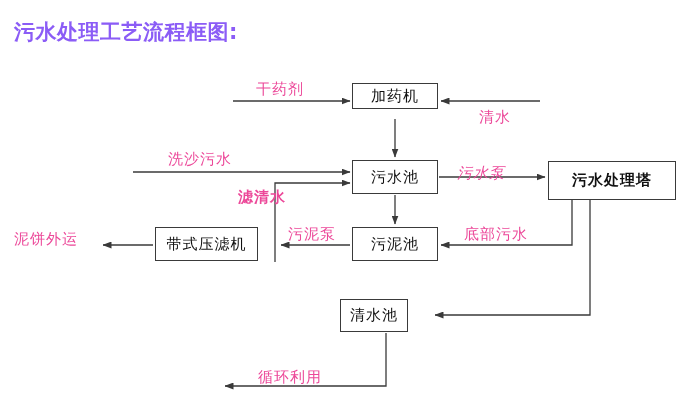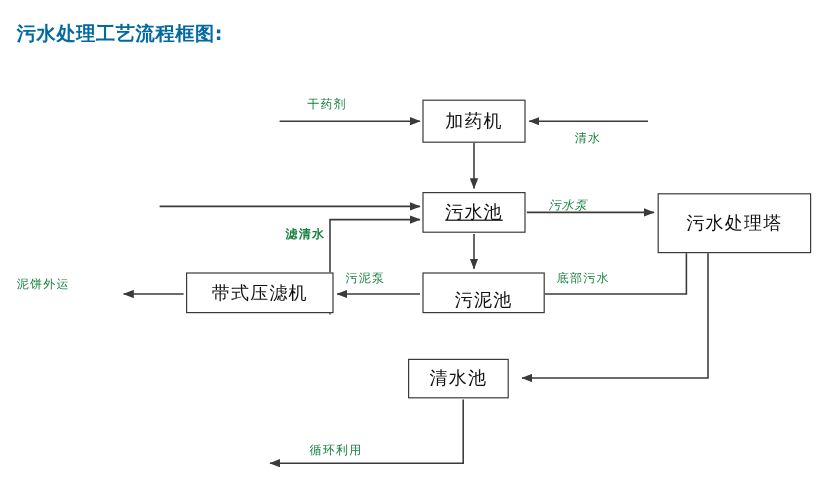--- a/index.html
+++ b/index.html
@@ -12,44 +12,44 @@
     width: 700px;
     height: 420px;
     background: #ffffff;
     overflow: hidden;
     font-family: "DejaVu Sans", "Liberation Sans", sans-serif;
   }
   #title {
     position: absolute;
     left: 14px;
     top: 18px;
-    font-size: 16px;
+    font-size: 21px;
     font-weight: bold;
-    color: #0369a1;
+    color: #8b5cf6;
     letter-spacing: 0.5px;
     white-space: nowrap;
   }
   .node {
     position: absolute;
     box-sizing: border-box;
     border: 1.3px solid #3a3a3a;
     background: #ffffff;
     display: flex;
     align-items: center;
     justify-content: center;
     font-size: 15px;
     color: #111111;
     letter-spacing: 1px;
     white-space: nowrap;
     z-index: 3;
   }
   .edge-label {
     position: absolute;
-    font-size: 10px;
-    color: #15803d;
+    font-size: 15px;
+    color: #ec4899;
     letter-spacing: 1px;
     white-space: nowrap;
     background: transparent;
     z-index: 4;
   }
   #wires {
     position: absolute;
     left: 0;
     top: 0;
     width: 700px;
@@ -92,48 +92,49 @@
 
       <path d="M572,197 L572,245 L441,245" marker-end="url(#arrow)"></path>
 
       <path d="M590,197 L590,315 L435,315" marker-end="url(#arrow)"></path>
 
       <path d="M386,333 L386,386 L225,386" marker-end="url(#arrow)"></path>
 
     </g>
   </svg>
 
-  <div class="node" style="left:352px; top:83px; width:86px; height:36px;">
+  <div class="node" style="left:352px; top:83px; width:86px; height:26px;">
     <span>加药机</span>
   </div>
 
-  <div class="node" style="left:352px; top:160px; width:86px; height:34px;text-decoration:underline;">
+  <div class="node" style="left:352px; top:160px; width:86px; height:34px;">
     <span>污水池</span>
   </div>
 
-  <div class="node" style="left:548px; top:161px; width:128px; height:50px;">
+  <div class="node" style="left:548px; top:161px; width:128px; height:39px;font-weight:bold;">
     <span>污水处理塔</span>
   </div>
 
-  <div class="node" style="left:155px; top:227px; width:123px; height:34px;font-family:Liberation Mono, monospace;">
+  <div class="node" style="left:155px; top:227px; width:103px; height:34px;font-family:Liberation Mono, monospace;">
     <span>带式压滤机</span>
   </div>
 
-  <div class="node" style="left:352px; top:227px; width:102px; height:34px;align-items:flex-end;">
+  <div class="node" style="left:352px; top:227px; width:86px; height:34px;">
     <span>污泥池</span>
   </div>
 
-  <div class="node" style="left:340px; top:299px; width:84px; height:33px;">
+  <div class="node" style="left:340px; top:299px; width:68px; height:33px;">
     <span>清水池</span>
   </div>
 
   <div class="edge-label" style="left:256px; top:80px;">干药剂</div>
 
   <div class="edge-label" style="left:479px; top:80px;margin-top:28px;">清水</div>
 
+  <div class="edge-label" style="left:168px; top:150px;">洗沙污水</div>
 
   <div class="edge-label" style="left:238px; top:188px;font-weight:bold;">滤清水</div>
 
   <div class="edge-label" style="left:457px; top:164px;font-style:italic;">污水泵</div>
 
   <div class="edge-label" style="left:288px; top:225px;text-align:right;">污泥泵</div>
 
   <div class="edge-label" style="left:464px; top:225px;text-align:center;">底部污水</div>
 
   <div class="edge-label" style="left:14px; top:230px;">泥饼外运</div>

